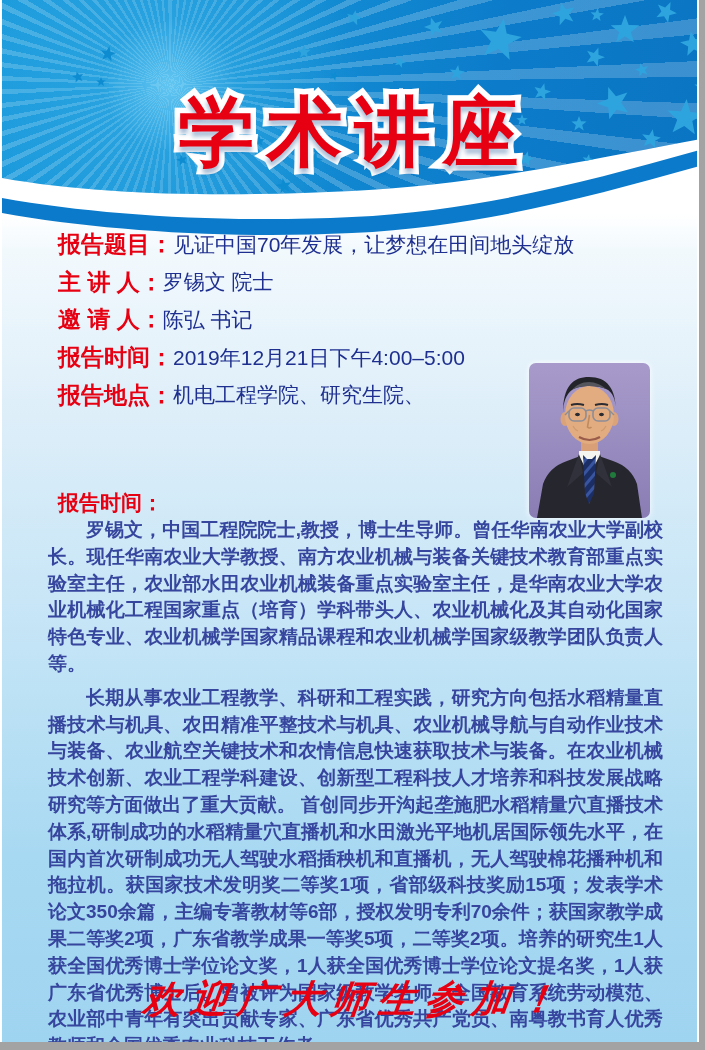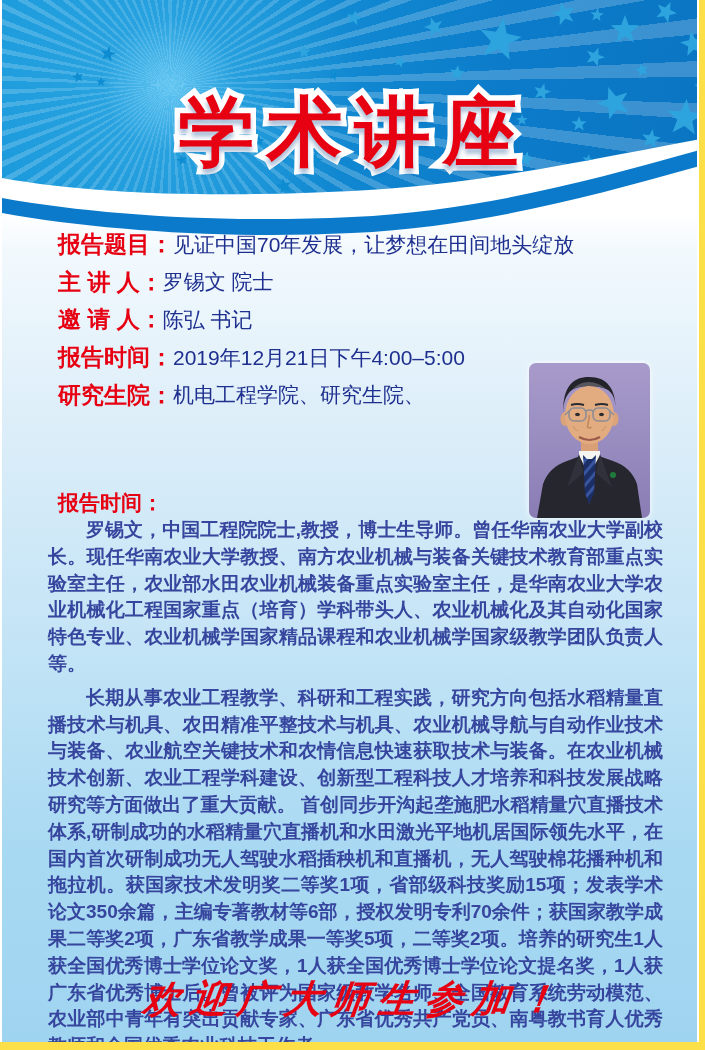--- a/index.html
+++ b/index.html
@@ -1,17 +1,17 @@
 <!DOCTYPE html>
 <html><head>
 <meta charset="utf-8">
 <style>
   html,body{margin:0;padding:0;}
   body{width:705px;height:1050px;overflow:hidden;font-family:"Liberation Sans","DejaVu Sans",sans-serif;}
-  .stage{position:relative;width:705px;height:1050px;background:#fde047;}
+  .stage{position:relative;width:705px;height:1050px;background:#a3a3a3;}
   .poster{position:absolute;left:0;top:0;width:699px;height:1042px;
     border-left:2px solid #fff;border-right:2px solid #fff;box-sizing:border-box;
     background:linear-gradient(180deg,#ffffff 0%,#ffffff 20.5%,#f2f9fd 24%,#ddeef9 40%,#c3e4f6 62%,#a8d9f2 82%,#9fd4f0 100%);
     overflow:hidden;}
   
   .header{position:absolute;left:0;top:0;width:705px;height:232px;
     clip-path:path("M0 0 L705 0 L705 138 C560 165 470 185 350 191 C230 197 100 196 0 178 Z");}
   .burst{position:absolute;inset:0;
     background:
       radial-gradient(circle at 168px 85px, rgba(140,225,255,.65) 0%, rgba(70,185,235,.35) 12%, rgba(40,160,220,0) 34%),
@@ -107,21 +107,21 @@
       </div>
       <div class="info-row">
         <span class="info-label">邀 请 人：</span>
         <span class="info-value">陈弘 书记</span>
       </div>
       <div class="info-row">
         <span class="info-label">报告时间：</span>
         <span class="info-value">2019年12月21日下午4:00–5:00</span>
       </div>
       <div class="info-row">
-        <span class="info-label">研究生院：</span>
+        <span class="info-label">报告地点：</span>
         <span class="info-value">机电工程学院、研究生院、</span>
       </div>
     </div>
 
     <div class="photo">
       <svg width="121" height="155" viewBox="0 0 121 155">
         <defs>
           <linearGradient id="pbg" x1="0" y1="0" x2="0" y2="1">
             <stop offset="0" stop-color="#a89bcb"></stop>
               <stop offset="1" stop-color="#8a7db4"></stop>

